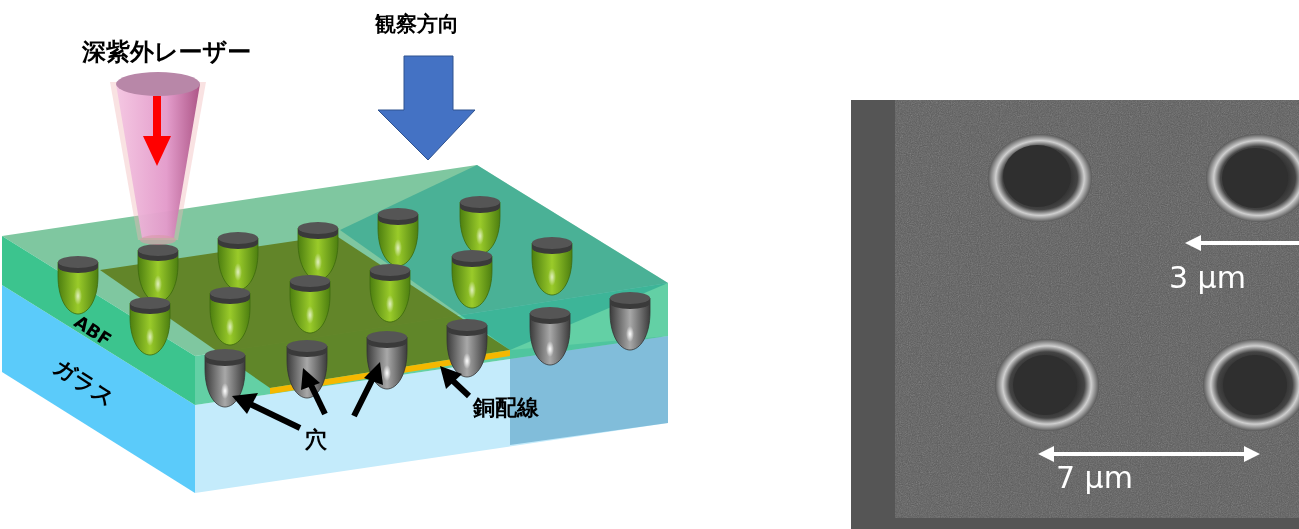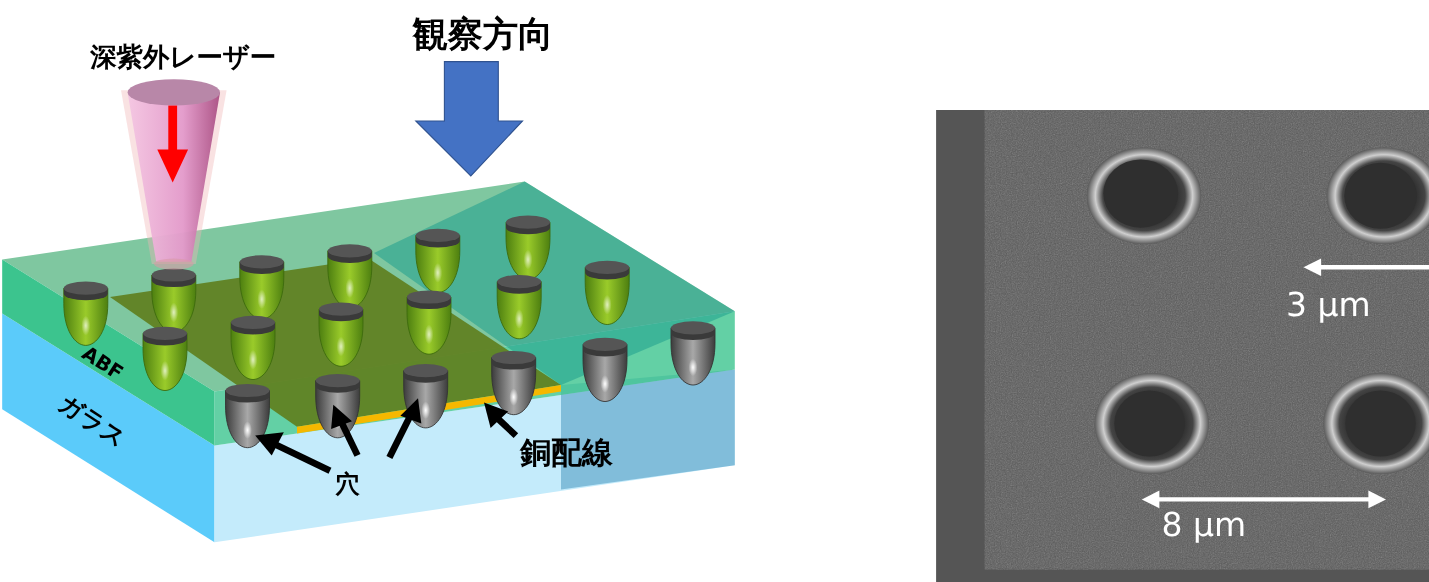--- a/index.html
+++ b/index.html
@@ -103,24 +103,24 @@
     <line x1="354" y1="416" x2="373" y2="378"></line>
     <polygon points="380,362 383,385 364,378" stroke="none"></polygon>
   </g>
   <g stroke="#000" stroke-width="6" fill="#000">
     <line x1="469" y1="396" x2="452" y2="380"></line>
     <polygon points="440,366 462,374 446,389" stroke="none"></polygon>
   </g>
 </svg>
 
 <div class="label" style="left:68px; top:36px; font-size:24px;margin-left:14px;">深紫外レーザー</div>
-<div class="label" style="left:375px; top:10px; font-size:32px;">観察方向</div>
+<div class="label" style="left:375px; top:10px; font-size:21px;">観察方向</div>
 <div class="label" style="left:73px; top:320px; font-size:18px; transform: rotate(33deg);">ABF</div>
 <div class="label" style="left:50px; top:368px; font-size:22px; transform: rotate(33deg);">ガラス</div>
-<div class="label" style="left:473px; top:393px; font-size:28px;font-family:Liberation Serif, serif;">銅配線</div>
+<div class="label" style="left:473px; top:393px; font-size:22px;font-family:Liberation Serif, serif;">銅配線</div>
 <div class="label" style="left:305px; top:425px; font-size:22px;">穴</div>
 
 <div id="sem">
   <svg width="448" height="418" viewBox="0 0 448 418" xmlns="http://www.w3.org/2000/svg">
     <defs>
       <filter id="noise">
         <feTurbulence type="fractalNoise" baseFrequency="0.9" numOctaves="2" seed="3"></feTurbulence>
         <feColorMatrix type="saturate" values="0"></feColorMatrix>
         <feComponentTransfer>
             <feFuncA type="table" tableValues="0 0.35"></feFuncA>
@@ -156,14 +156,14 @@
       <polygon points="290,143 306,135 306,151" stroke="none"></polygon>
       <polygon points="420,143 404,135 404,151" stroke="none"></polygon>
     </g>
     <g fill="#fff" stroke="#fff">
       <line x1="155" y1="354" x2="355" y2="354" stroke-width="4"></line>
       <polygon points="143,354 159,346 159,362" stroke="none"></polygon>
       <polygon points="365,354 349,346 349,362" stroke="none"></polygon>
     </g>
   </svg>
   <div class="sem-label" style="left:318px; top:160px;">3 μm</div>
-  <div class="sem-label" style="left:205px; top:360px;">8 μm</div>
+  <div class="sem-label" style="left:205px; top:360px;">7 μm</div>
 </div>
 
 </body></html>

